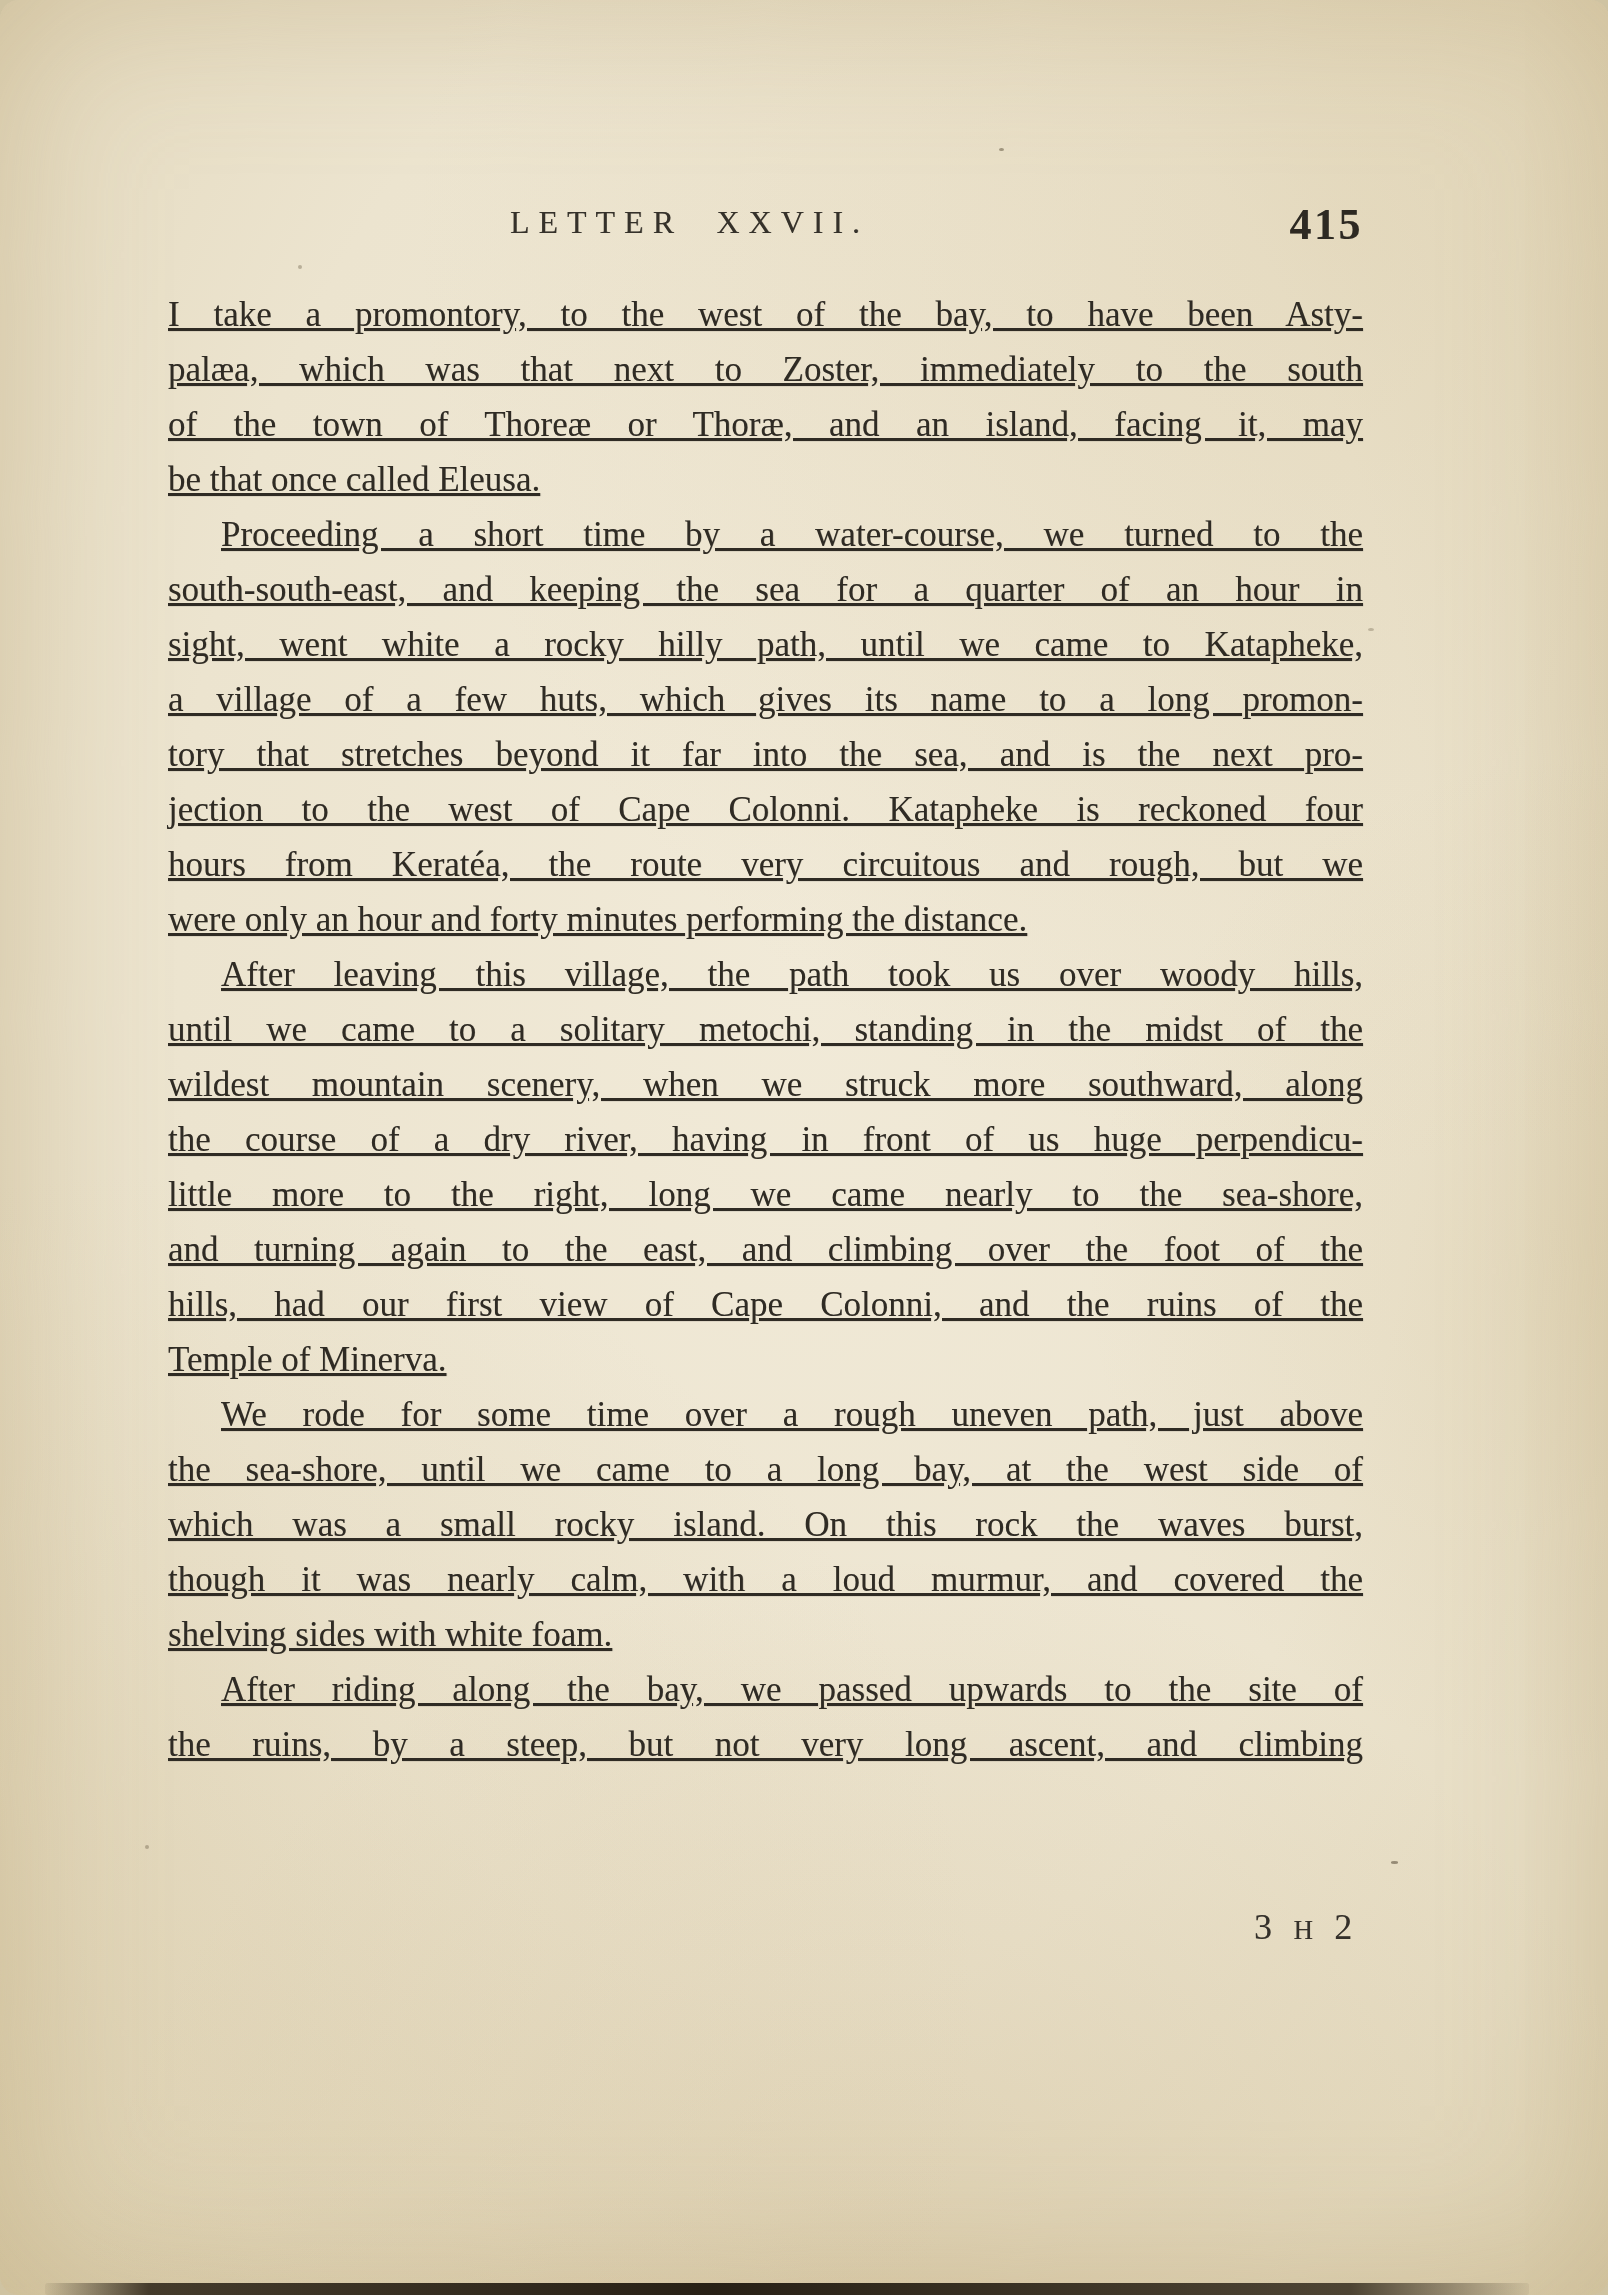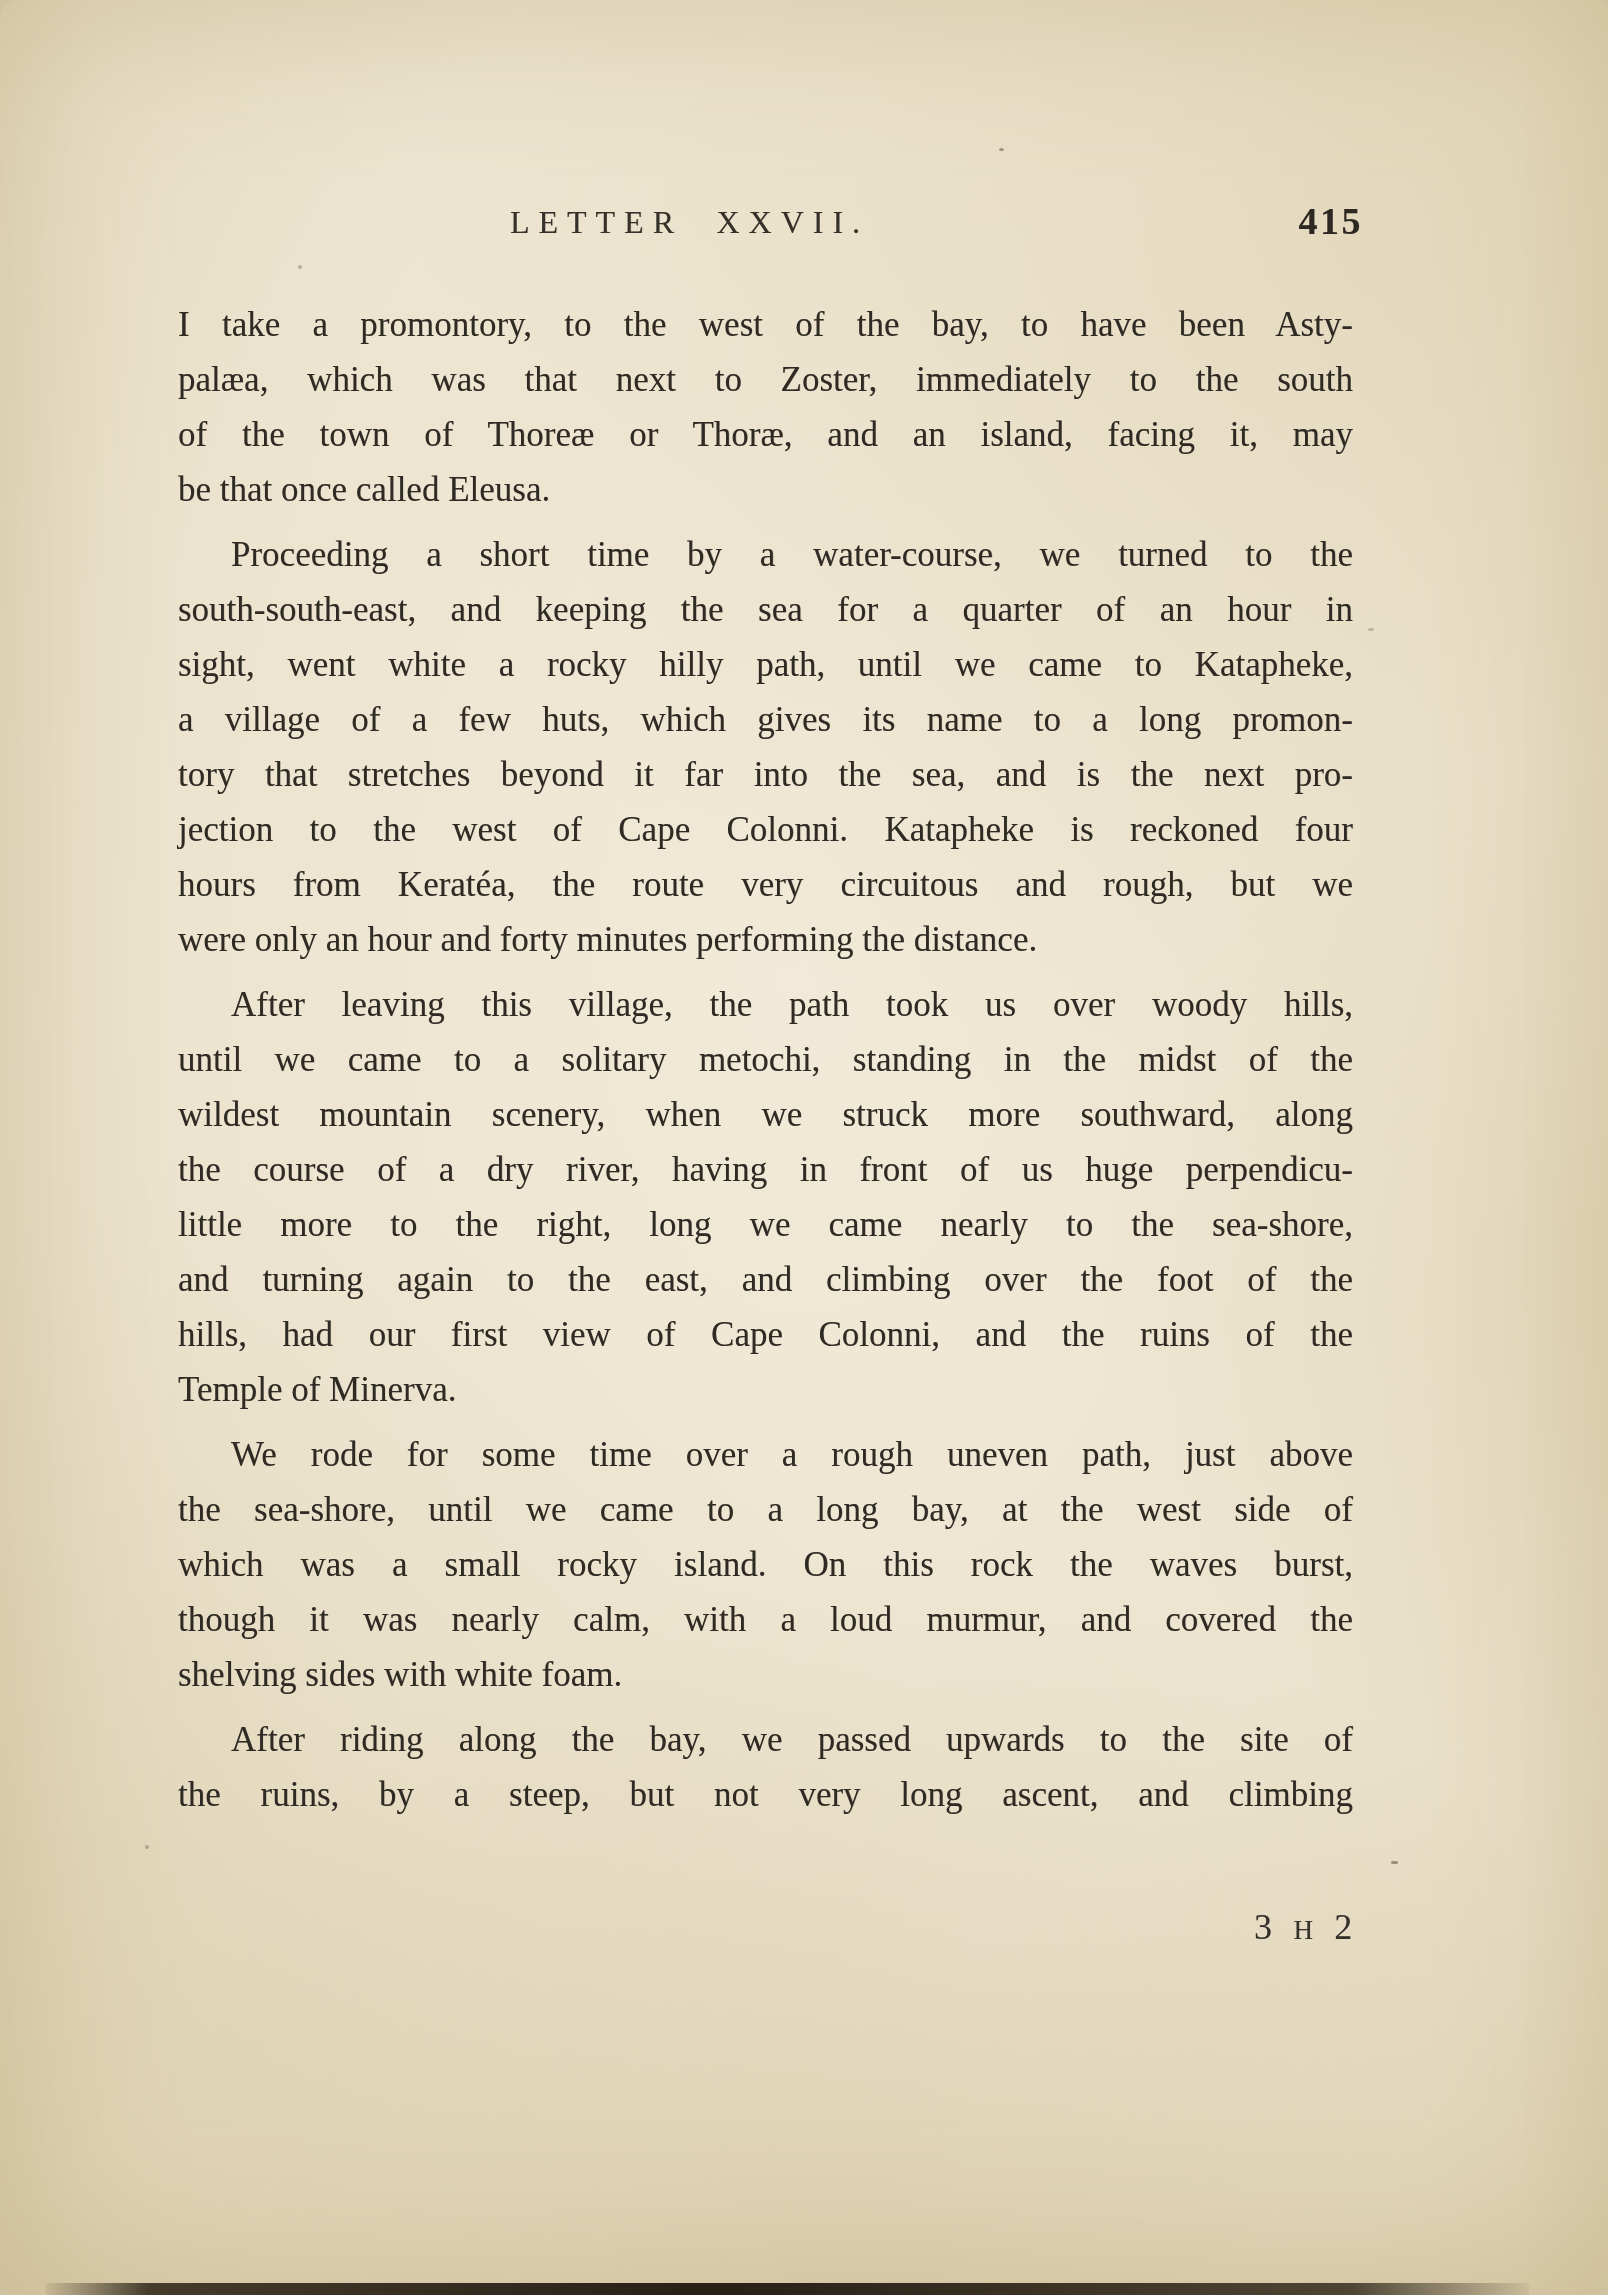--- a/index.html
+++ b/index.html
@@ -47,38 +47,38 @@
     font-size: 32px;
     letter-spacing: 9px;
     word-spacing: 16.5px;
     color: #35312a;
     text-shadow: 0.3px 0.3px 0 rgba(47,43,36,0.35);
   }
   .folio {
     position: absolute;
     right: 0;
     top: -5px;
-    font-size: 38px;
+    font-size: 44px;
     font-weight: 600;
     letter-spacing: 2.5px;
     color: #2d2922;
     text-shadow: 0.3px 0.3px 0 rgba(47,43,36,0.3);
   }
 
   
   .text-block {
     position: absolute;
     top: 287px;
     left: 168px;
     width: 1195px;
     font-size: 35px;
     line-height: 55px;
     text-shadow: 0.3px 0.3px 0 rgba(47,43,36,0.32);
   }
-  .para { margin: 10px; padding: 0; }
+  .para { margin: 0; padding: 0; text-decoration: underline; }
   .line {
     display: block;
     text-align: justify;
     text-align-last: justify;
     text-justify: inter-word;
     white-space: normal;
   }
   .line.end { text-align-last: left; }
   .line.indent { text-indent: 53px; }
 

